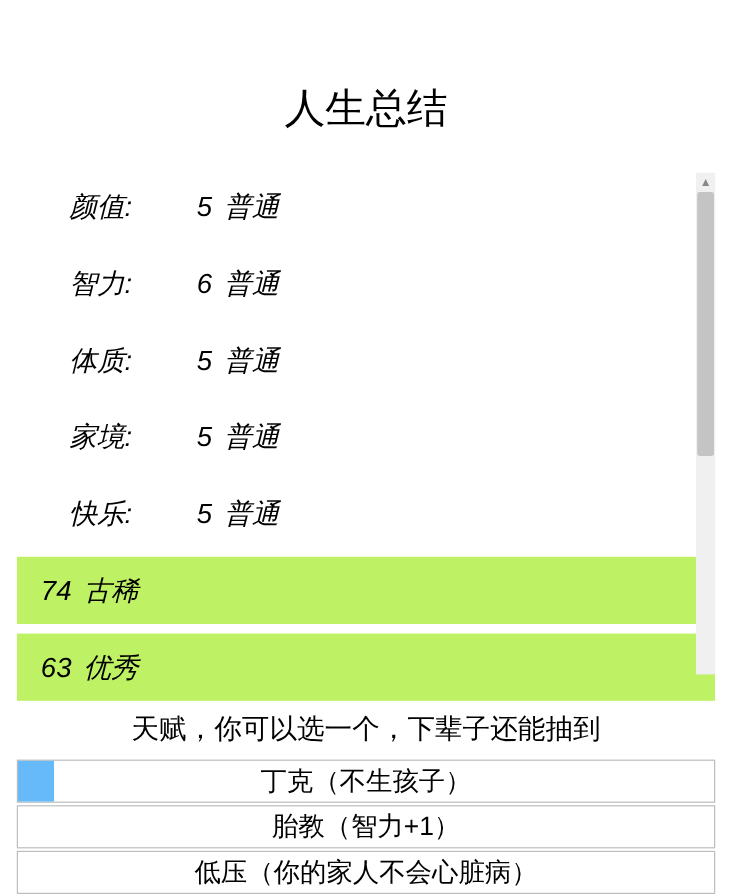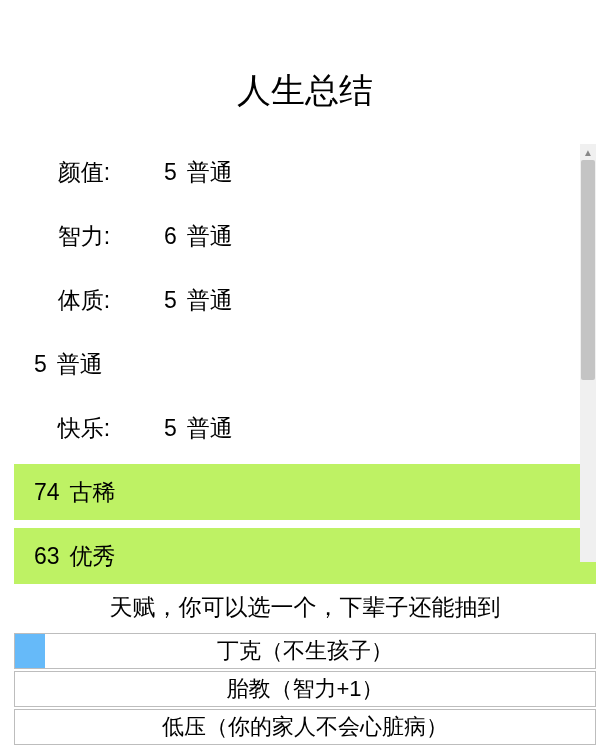--- a/index.html
+++ b/index.html
@@ -18,20 +18,21 @@
       font-weight: 500;
       padding-top: 68px;
       padding-bottom: 30px;
     }
     .stats-wrapper {
       position: relative;
       padding: 0 14px;
     }
     .stats {
       overflow: hidden;
+      font-style: italic;
     }
     .stat-row {
       display: flex;
       align-items: stretch;
       margin-bottom: 8px;
       height: 56px;
     }
     .stat-label-box {
       width: 130px;
       display: flex;
@@ -133,20 +134,21 @@
         </div>
       </div>
       <div class="stat-row">
         <div class="stat-label-box">体质:</div>
         <div class="stat-value-box">
           <span class="val">5</span>
           <span>普通</span>
         </div>
       </div>
       <div class="stat-row">
+        <div class="stat-label-box">家境:</div>
         <div class="stat-value-box">
           <span class="val">5</span>
           <span>普通</span>
         </div>
       </div>
       <div class="stat-row">
         <div class="stat-label-box">快乐:</div>
         <div class="stat-value-box">
           <span class="val">5</span>
           <span>普通</span>

